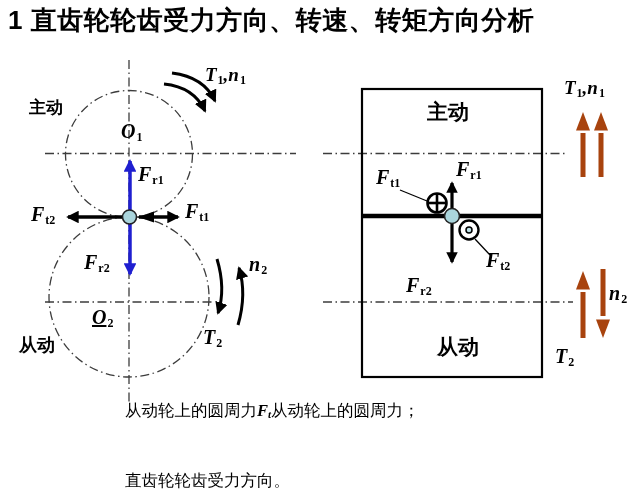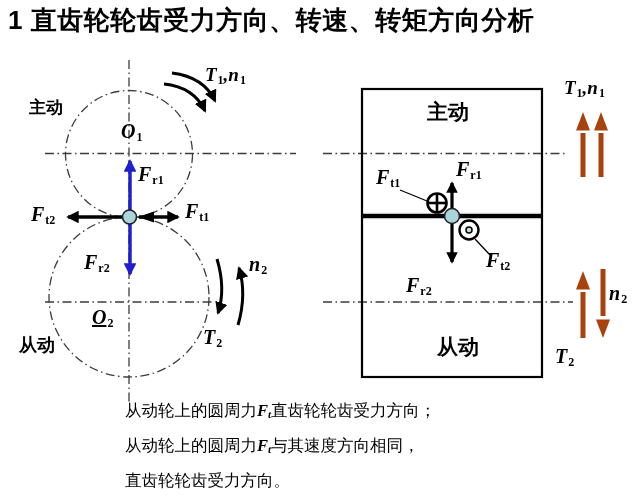--- a/index.html
+++ b/index.html
@@ -115,17 +115,16 @@
   <div class="lbl cjk-lg" style="left:427px;top:101px;"><span>主动</span></div>
   <div class="lbl math" style="left:376px;top:167px;"><i>F</i><sub>t1</sub></div>
   <div class="lbl math" style="left:456px;top:159px;"><i>F</i><sub>r1</sub></div>
   <div class="lbl math" style="left:486px;top:250px;"><i>F</i><sub>t2</sub></div>
   <div class="lbl math" style="left:406px;top:275px;"><i>F</i><sub>r2</sub></div>
   <div class="lbl cjk-lg" style="left:437px;top:336px;"><span>从动</span></div>
   <div class="lbl math" style="left:564px;top:78px;font-size:19px;"><i>T</i><sub>1</sub><i class="sep">,</i><i>n</i><sub>1</sub></div>
   <div class="lbl math" style="left:609px;top:283px;"><i>n</i><sub>2</sub></div>
   <div class="lbl math" style="left:555px;top:346px;"><i>T</i><sub>2</sub></div>
 
-  <div class="note" style="top:400px;"><span>从动轮上的圆周力</span><i>F</i><sub>t</sub><span>直齿轮轮齿受力方向；</span></div>
-  <div class="note" style="top:435px;"><span>从动轮上的圆周力</span><i>F</i><sub>t</sub><span>与其速度方向相同，</span></div>
+  <div class="note" style="top:400px;"><span>从动轮上的圆周力</span><i>F</i><sub>t</sub><span>从动轮上的圆周力；</span></div>
   <div class="note" style="top:470px;"><span>直齿轮轮齿受力方向。</span></div>
 
 </div>
 
 </body></html>

